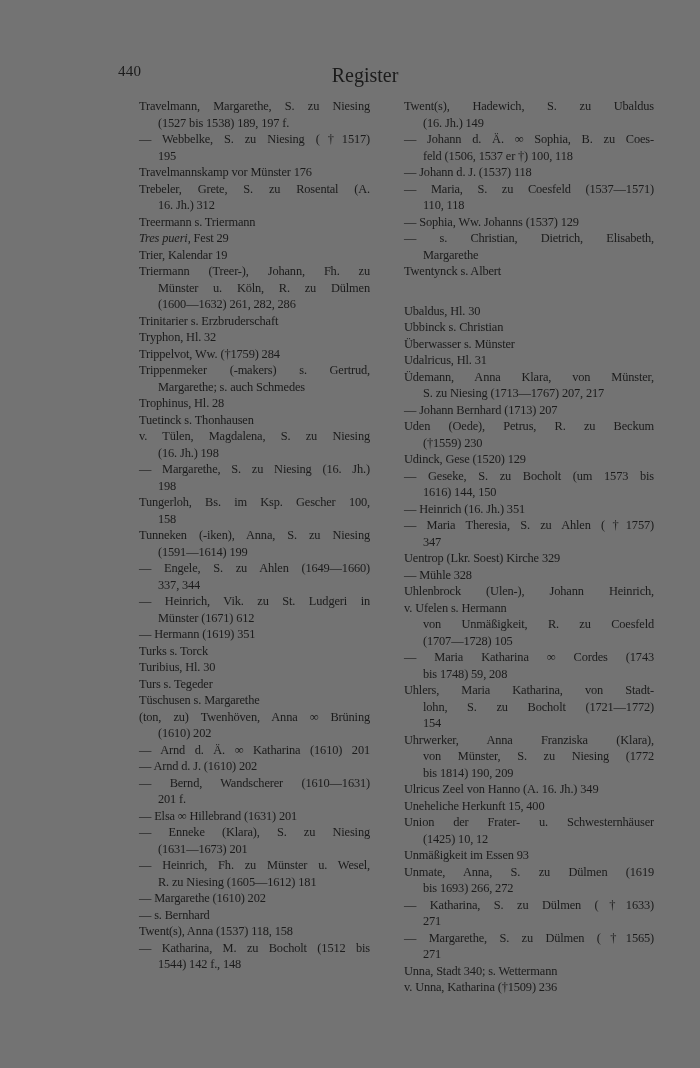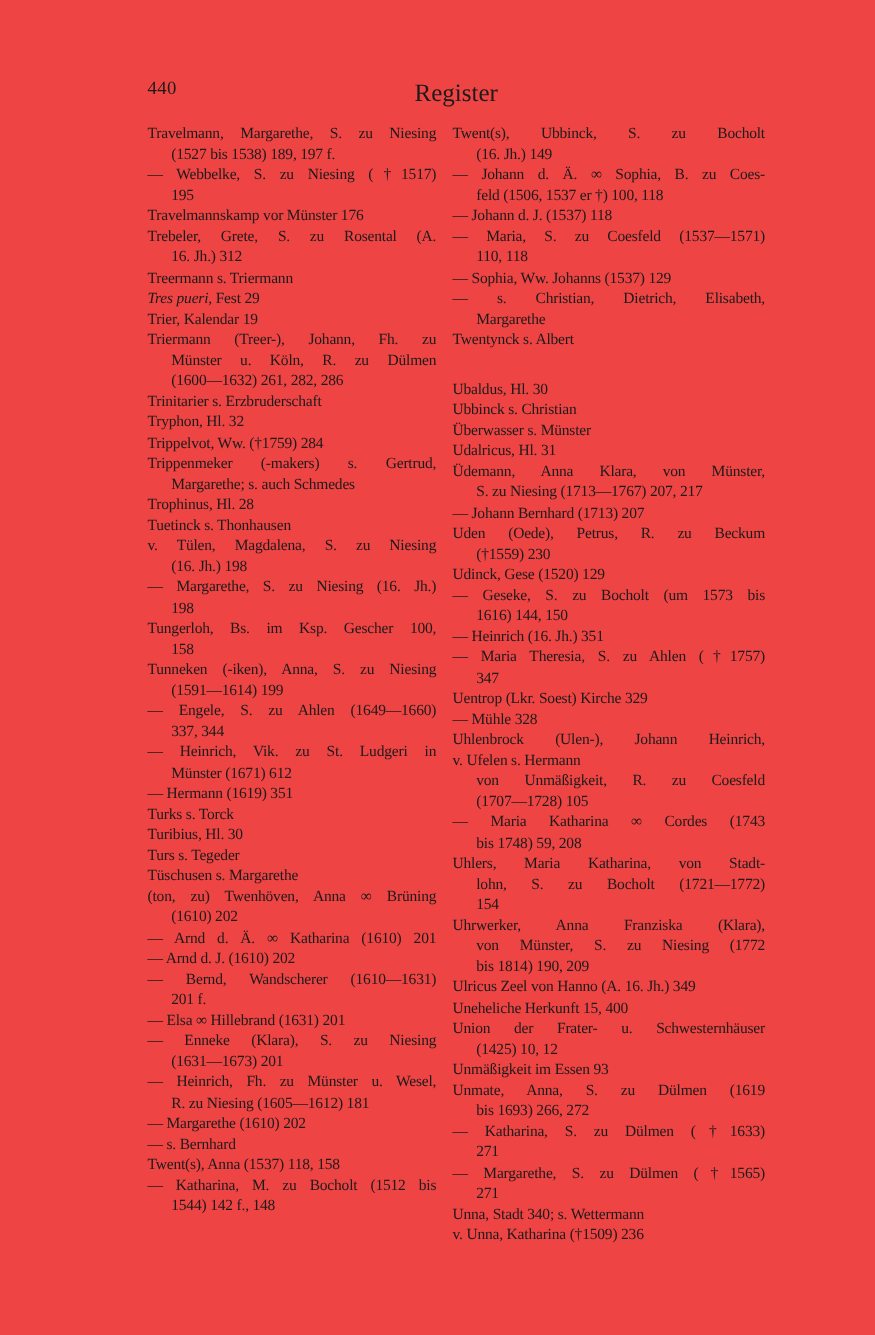--- a/index.html
+++ b/index.html
@@ -4,21 +4,21 @@
 <style>
   html, body {
     margin: 0;
     padding: 0;
     background: #fbfbf8;
   }
   .page {
     position: relative;
     width: 700px;
     height: 1068px;
-    background: #ef4444;
+    background: #737373;
     font-family: "Liberation Serif", "DejaVu Serif", serif;
     color: #1b1b1b;
     overflow: hidden;
   }
   .header {
     position: absolute;
     top: 63px;
     left: 118px;
     width: 494px;
     height: 20px;
@@ -37,21 +37,21 @@
     top: 1px;
     text-align: center;
     font-size: 20px;
   }
   .cols {
     position: absolute;
     top: 98px;
     left: 118px;
     display: flex;
   }
-  .col { display: block; }
+  .col { display: block; margin-left: 21px; }
   .col-left  { width: 231px; margin-right: 13px; }
   .col-right { width: 250px; }
   .ln {
     font-size: 12.4px;
     line-height: 16.5px;
     height: 16.5px;
     letter-spacing: -0.15px;
     white-space: nowrap;
     overflow: visible;
   }
@@ -122,21 +122,21 @@
         <div class="ln cont">(1631—1673) 201</div>
         <div class="ln just">— Heinrich, Fh. zu Münster u. Wesel,</div>
         <div class="ln cont">R. zu Niesing (1605—1612) 181</div>
         <div class="ln">— Margarethe (1610) 202</div>
         <div class="ln">— s. Bernhard</div>
         <div class="ln">Twent(s), Anna (1537) 118, 158</div>
         <div class="ln just">— Katharina, M. zu Bocholt (1512 bis</div>
         <div class="ln cont">1544) 142 f., 148</div>
       </div>
     <div class="col col-right" id="col-right">
-        <div class="ln just">Twent(s), Ubbinck, S. zu Bocholt</div>
+        <div class="ln just">Twent(s), Hadewich, S. zu Ubaldus</div>
         <div class="ln cont">(16. Jh.) 149</div>
         <div class="ln just">— Johann d. Ä. ∞ Sophia, B. zu Coes-</div>
         <div class="ln cont">feld (1506, 1537 er †) 100, 118</div>
         <div class="ln">— Johann d. J. (1537) 118</div>
         <div class="ln just">— Maria, S. zu Coesfeld (1537—1571)</div>
         <div class="ln cont">110, 118</div>
         <div class="ln">— Sophia, Ww. Johanns (1537) 129</div>
         <div class="ln just">— s. Christian, Dietrich, Elisabeth,</div>
         <div class="ln cont">Margarethe</div>
         <div class="ln">Twentynck s. Albert</div>

